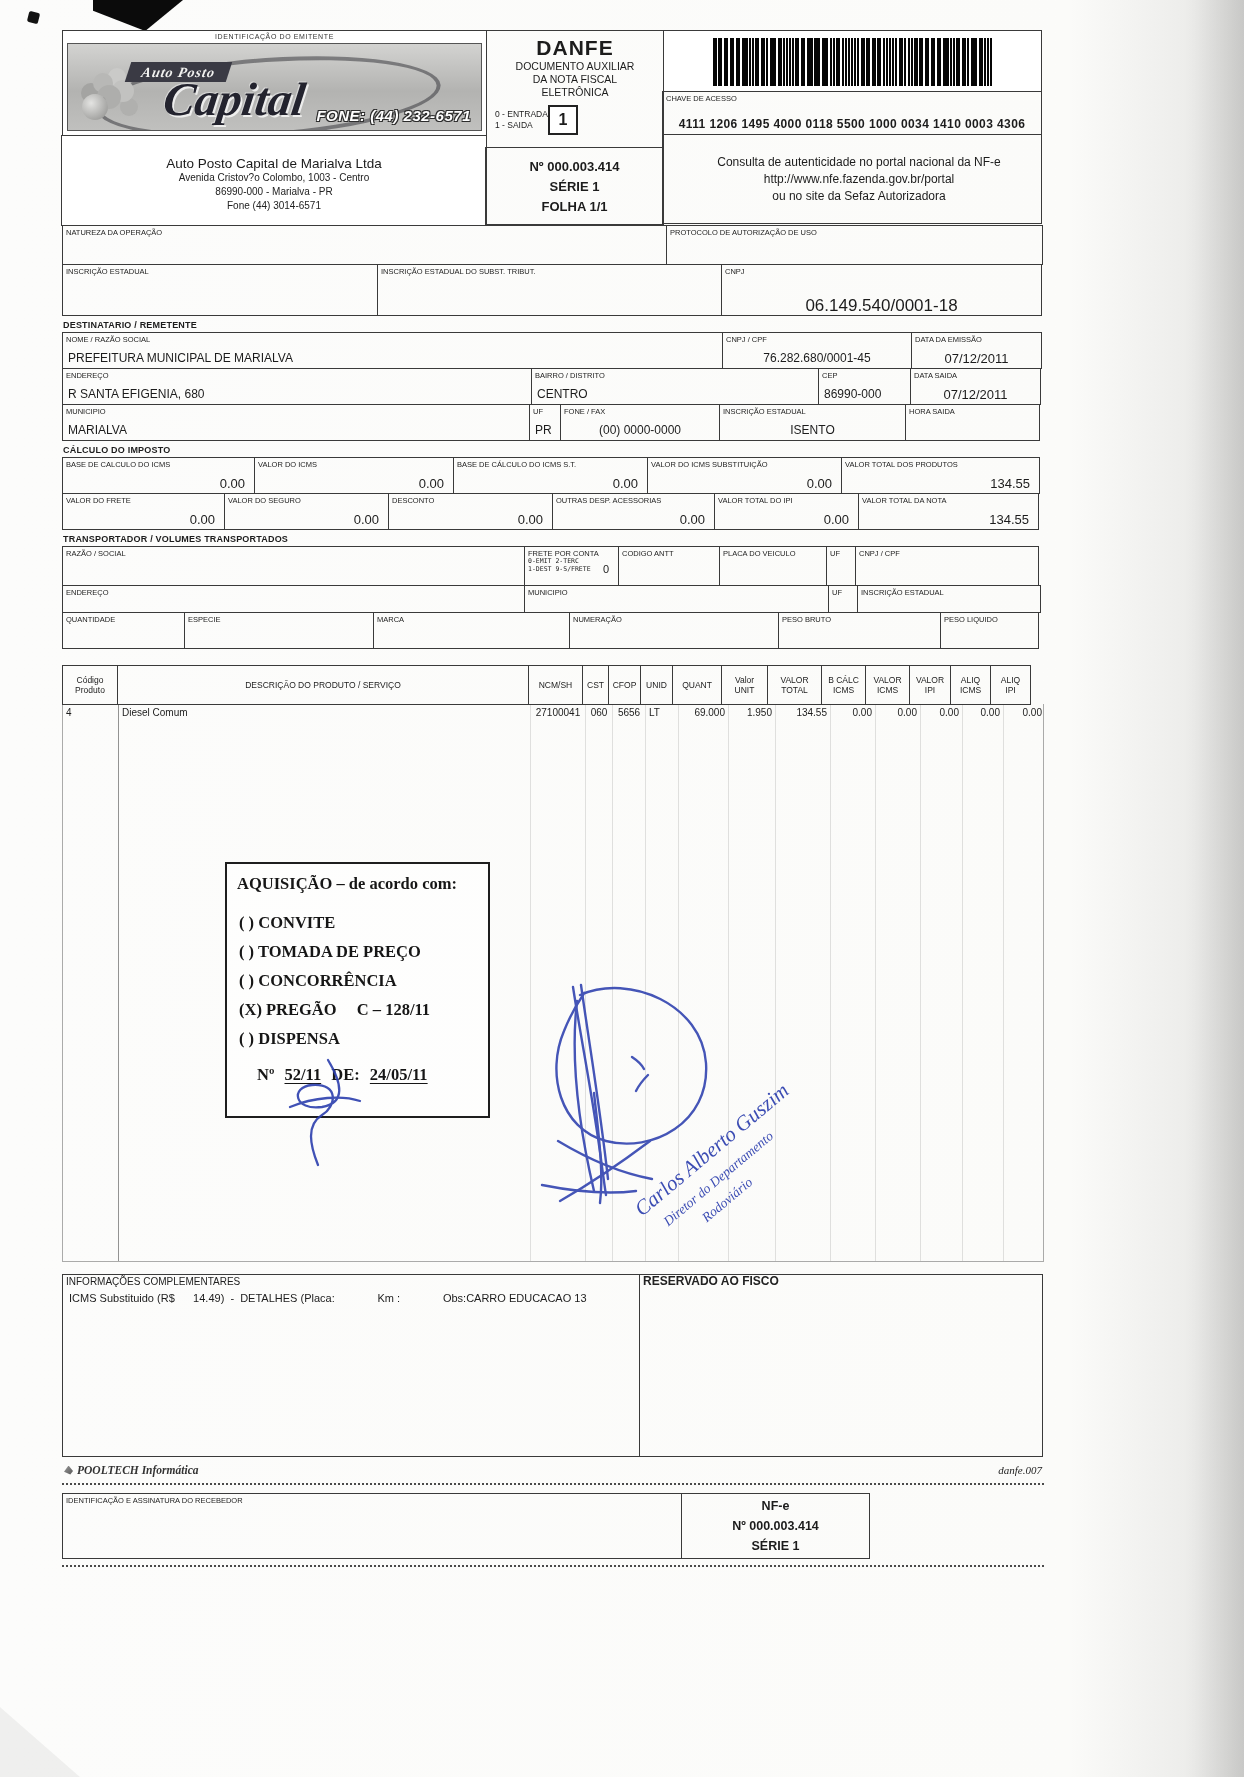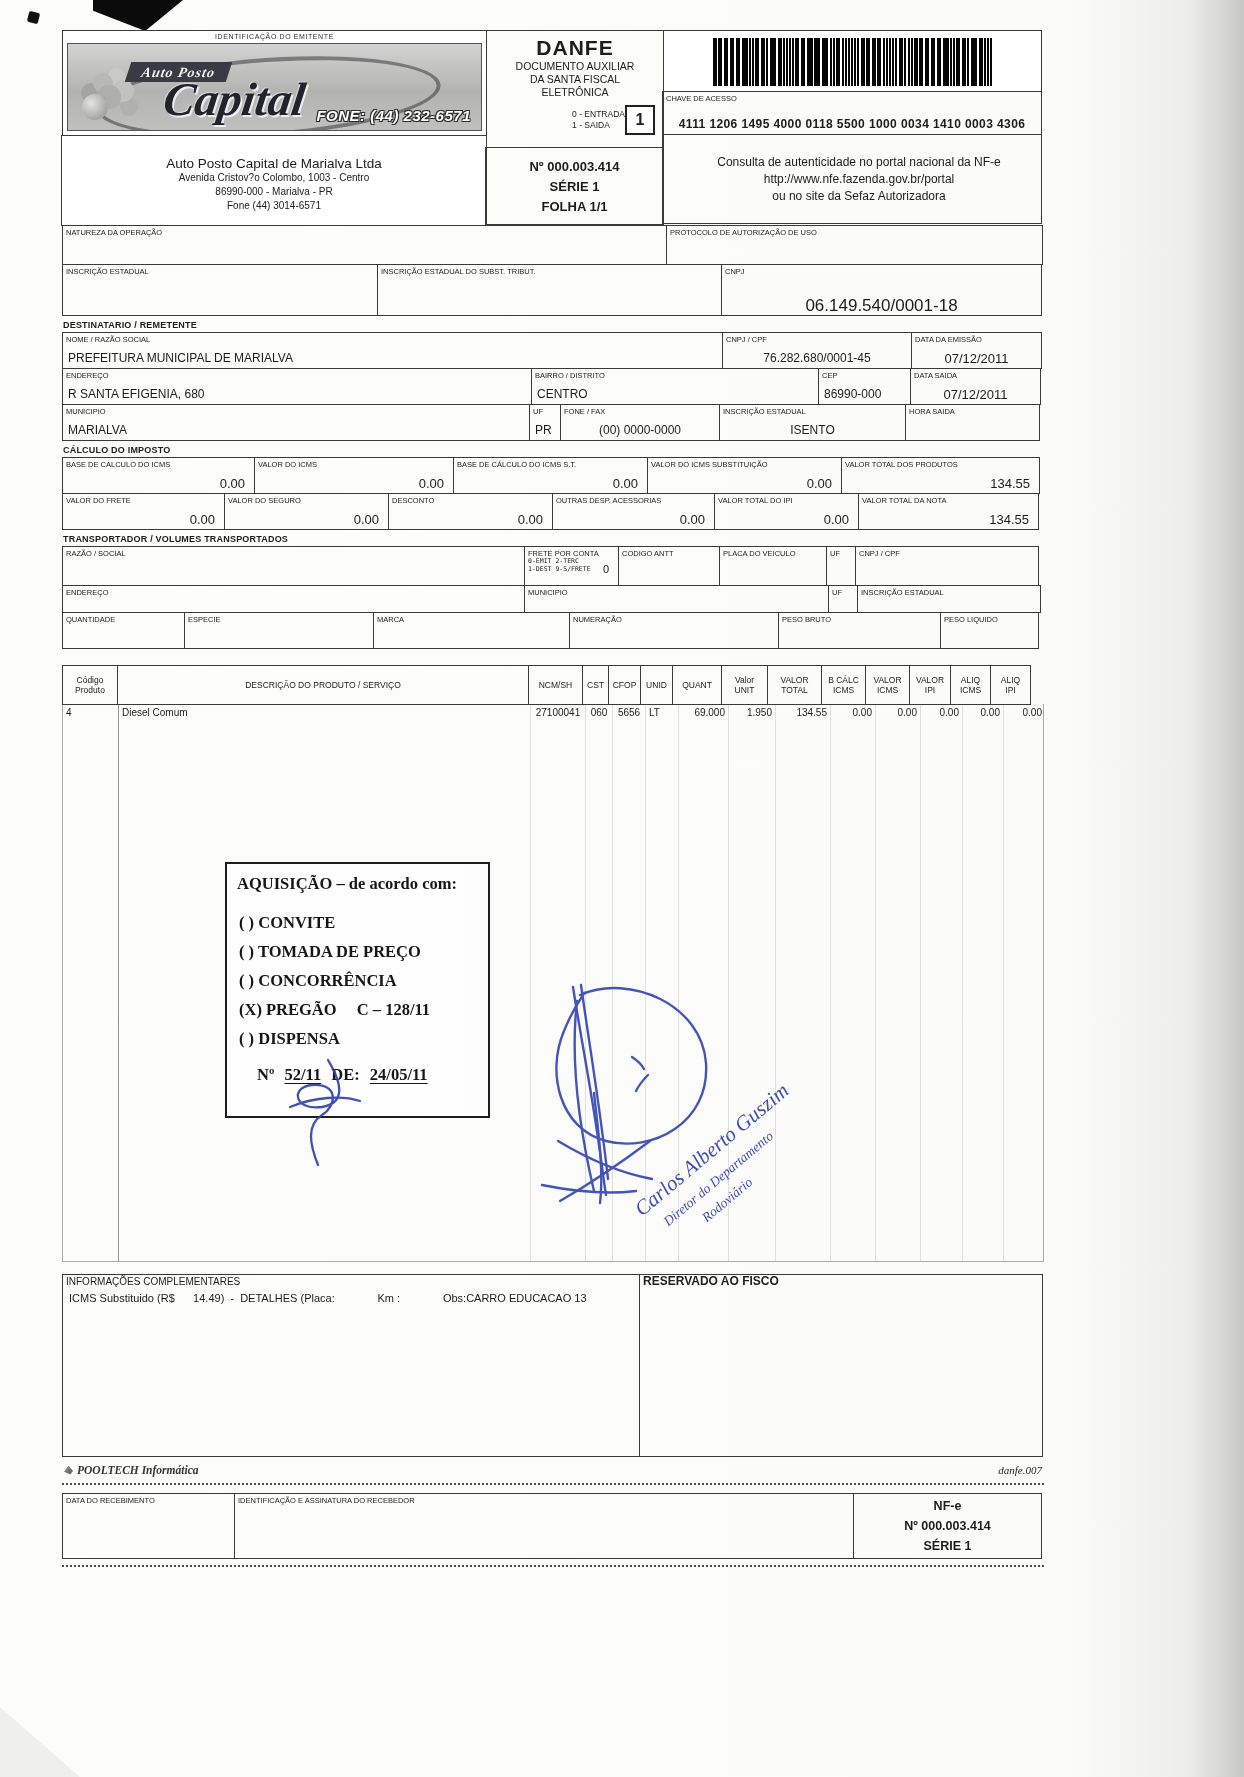--- a/index.html
+++ b/index.html
@@ -58,21 +58,21 @@
               box-shadow: 14px -10px 0 -1px #aeaeac, 28px -16px 0 -2px #c2c2c0, 8px -24px 0 -3px #b8b8b6,
                           22px -30px 0 -4px #cacac8, -4px -14px 0 -3px #a4a4a2, 34px 0 0 -4px #b0b0ae; }
 
   .emit-info { background:#fff; align-items:center; justify-content:center; text-align:center; }
   .emit-name { font-size:13.5px; padding-top:8px; }
   .emit-line { font-size:10px; line-height:14px; color:#222; }
 
   .danfe-cell { padding:5px 6px; }
   .danfe-title { font-size:21px; font-weight:bold; text-align:center; letter-spacing:1px; }
   .danfe-sub { font-size:10.5px; line-height:13px; text-align:center; }
-  .danfe-es-row { display:flex; align-items:center; justify-content:flex-end; margin-top:6px; padding:0 2px; }
+  .danfe-es-row { display:flex; align-items:center; justify-content:flex-start; margin-top:6px; padding:0 2px; }
   .danfe-es { font-size:8.5px; line-height:11px; }
   .tipo-box { width:30px; height:30px; border:2px solid #222; display:flex; align-items:center; justify-content:center;
               font-size:16px; font-weight:bold; background:#fff; }
   .numero-cell { align-items:center; justify-content:space-around; padding:8px 2px; text-align:center; }
   .numero-cell div { font-weight:bold; font-size:13px; line-height:15px; }
 
   .barcode-cell { padding:7px 12px 5px; background:#fff; }
   .barcode { flex:1; display:flex; align-items:stretch; justify-content:center; overflow:hidden; }
   .chave-val { font-weight:bold; font-size:12px; letter-spacing:.4px; }
   .consulta-cell { align-items:center; justify-content:center; text-align:center; }
@@ -148,21 +148,21 @@
           <div class="emit-line">Avenida Cristov?o Colombo, 1003 - Centro</div>
           <div class="emit-line">86990-000 - Marialva - PR</div>
           <div class="emit-line">Fone (44) 3014-6571</div>
         </div>
       </div>
 
       <div class="colstack" style="flex:0 0 178px">
         <div class="cell danfe-cell" style="height:118px">
           <div class="danfe-title">DANFE</div>
           <div class="danfe-sub">DOCUMENTO AUXILIAR</div>
-          <div class="danfe-sub">DA SANTA FISCAL</div>
+          <div class="danfe-sub">DA NOTA FISCAL</div>
           <div class="danfe-sub">ELETRÔNICA</div>
           <div class="danfe-es-row">
             <div>
               <div class="danfe-es">0 - ENTRADA</div>
               <div class="danfe-es">1 - SAIDA</div>
             </div>
             <div class="tipo-box">1</div>
           </div>
         </div>
         <div class="cell numero-cell" style="height:78px">
@@ -559,24 +559,20 @@
     <div class="pooltech-row">
       <div class="pooltech-left">
         <span class="pooltech-icon"></span>
         <span>POOLTECH Informática</span>
       </div>
       <div class="docref">danfe.007</div>
     </div>
     <div class="dotted"></div>
 
     <div class="row canhoto" style="height:66px">
-      <div class="cell" style="flex:0 0 173px">
-        <div class="lbl">DATA DO RECEBIMENTO</div>
-        <div class="val"></div>
-      </div>
       <div class="cell" style="flex:0 0 620px">
         <div class="lbl">IDENTIFICAÇÃO E ASSINATURA DO RECEBEDOR</div>
         <div class="val"></div>
       </div>
       <div class="cell nfe-cell" style="flex:0 0 189px">
         <div>NF-e</div>
         <div>Nº 000.003.414</div>
         <div>SÉRIE 1</div>
       </div>
     </div>

